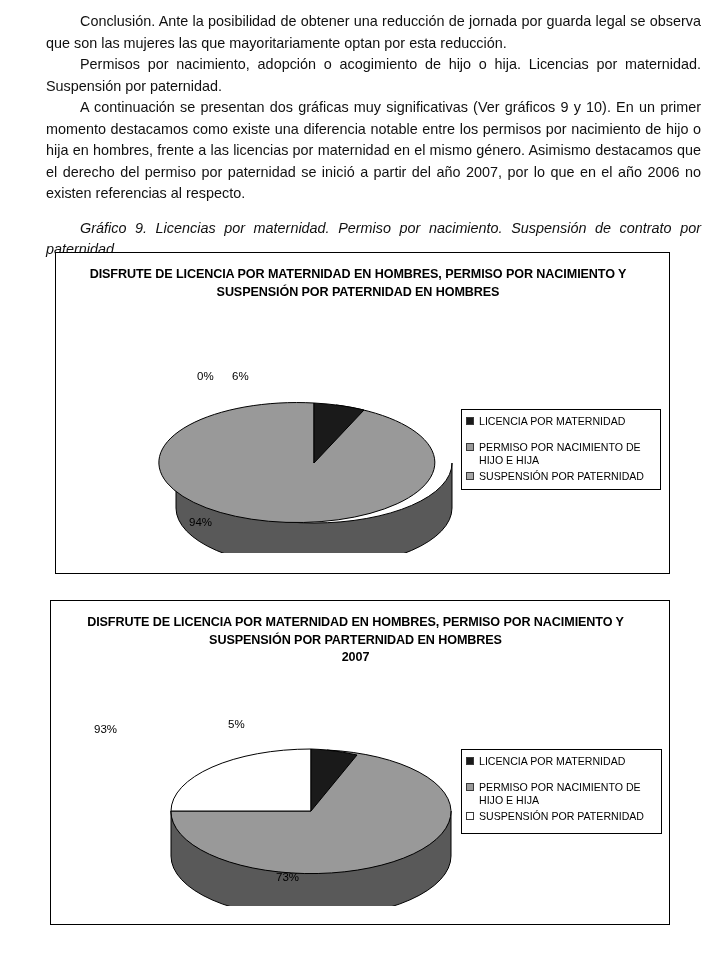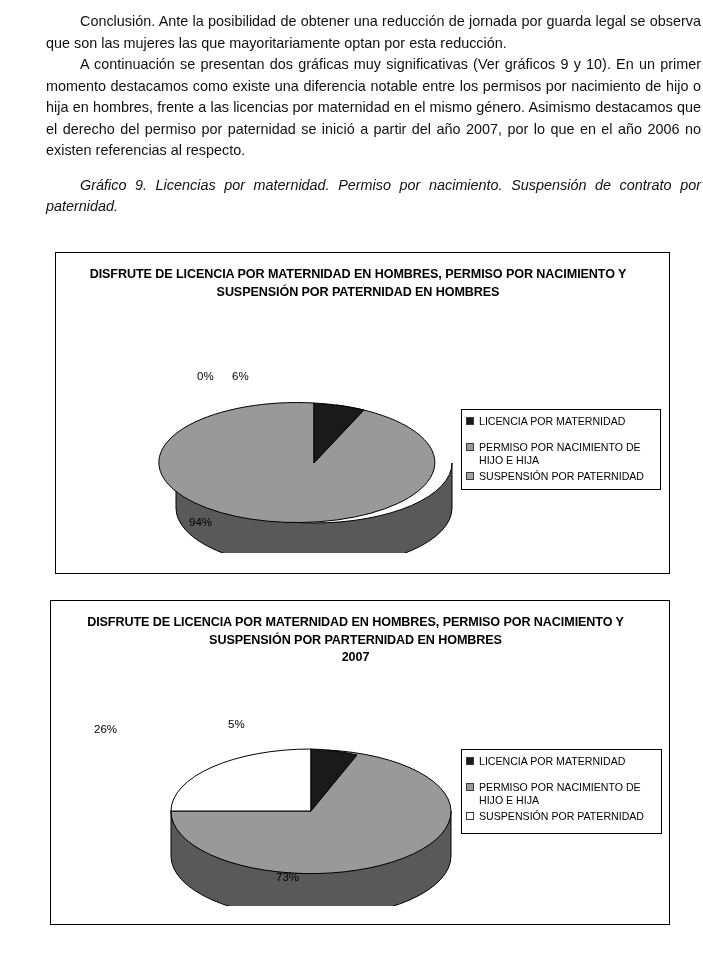--- a/index.html
+++ b/index.html
@@ -118,20 +118,21 @@
   }
   .legend-label { white-space: pre-line; }
 
   
 </style>
 </head>
 <body>
 
 <div class="doc-text">
   <p>Conclusión.   Ante la posibilidad de obtener una reducción de jornada por guarda legal se observa que son las mujeres las que mayoritariamente optan por esta reducción.</p>
+  <p>Permisos por nacimiento, adopción o acogimiento de hijo o hija. Licencias por maternidad. Suspensión por paternidad.</p>
   <p>A continuación se presentan dos gráficas muy significativas (Ver gráficos 9 y 10). En un primer momento destacamos como existe una diferencia notable entre los permisos por nacimiento de hijo o hija en hombres, frente a las licencias por maternidad en el mismo género. Asimismo destacamos que el derecho del permiso por paternidad se inició a partir del año 2007, por lo que en el año 2006 no existen referencias al respecto.</p>
   <p class="p-gap">Gráfico 9.   Licencias por maternidad. Permiso por nacimiento. Suspensión de contrato por paternidad.</p>
 </div>
 
 <div class="chart-box" id="chart-2006">
 
   <div class="chart-title">
     <span>DISFRUTE DE LICENCIA POR MATERNIDAD EN HOMBRES, PERMISO</span>
     <span>POR NACIMIENTO Y SUSPENSIÓN POR PATERNIDAD EN HOMBRES</span>
   </div>
@@ -181,21 +182,21 @@
 
       <path d="M 110,80 A 140,62 0 0 0 390,80 L 390,125 A 140,62 0 0 1 110,125 Z" fill="#595959" stroke="#000" stroke-width="1"></path>
 
       <path d="M 250,80 L 266,19 A 140,62 0 1 1 110,80 Z" fill="#999999" stroke="#000" stroke-width="1"></path>
 
       <path d="M 250,80 L 110,80 A 140,62 0 0 1 250,18 Z" fill="#ffffff" stroke="#000" stroke-width="1"></path>
 
       <path d="M 250,80 L 250,18 A 140,62 0 0 1 266,19 L 266,19 A 140,62 0 0 1 296,24 Z" fill="#1a1a1a" stroke="#000" stroke-width="1"></path>
     </svg>
 
-    <div class="pct-label" style="left:33px; top:-8px;">26%</div>
+    <div class="pct-label" style="left:33px; top:-8px;">93%</div>
     <div class="pct-label" style="left:167px; top:-13px;">5%</div>
     <div class="pct-label" style="left:215px; top:140px;">73%</div>
   </div>
 
   <div class="legend" id="legend-2007">
     <div class="legend-item">
       <span class="swatch" style="background:#1a1a1a;"></span>
       <span class="legend-label">LICENCIA POR MATERNIDAD</span>
     </div>
     <div class="legend-item tight">

